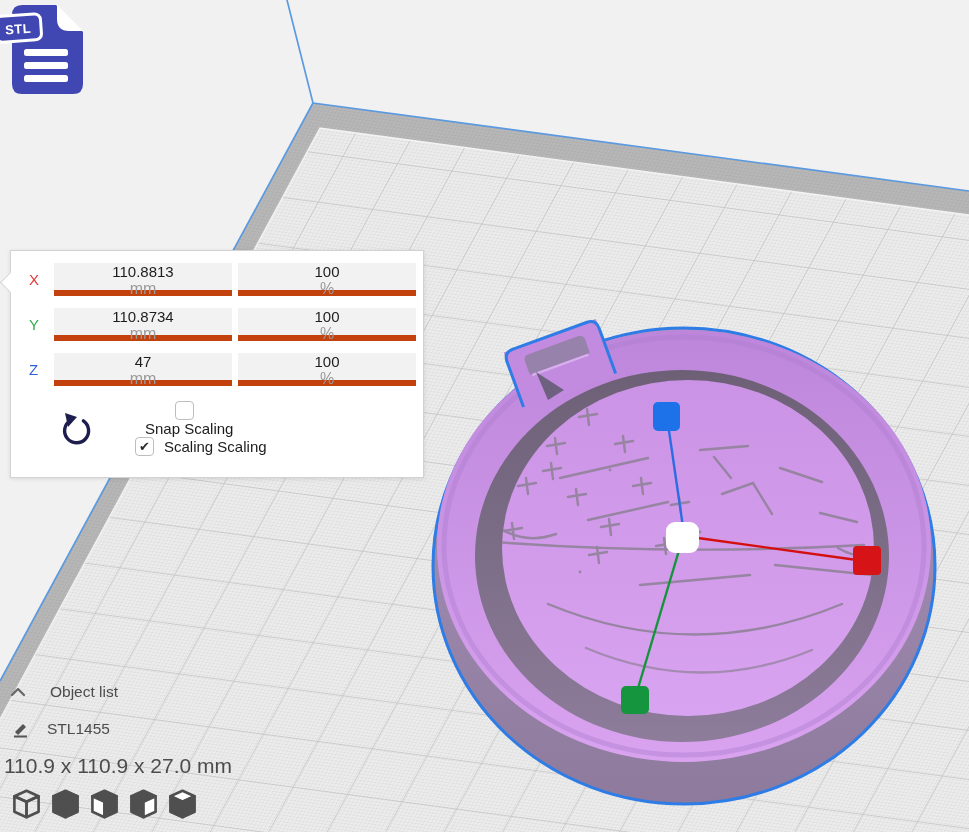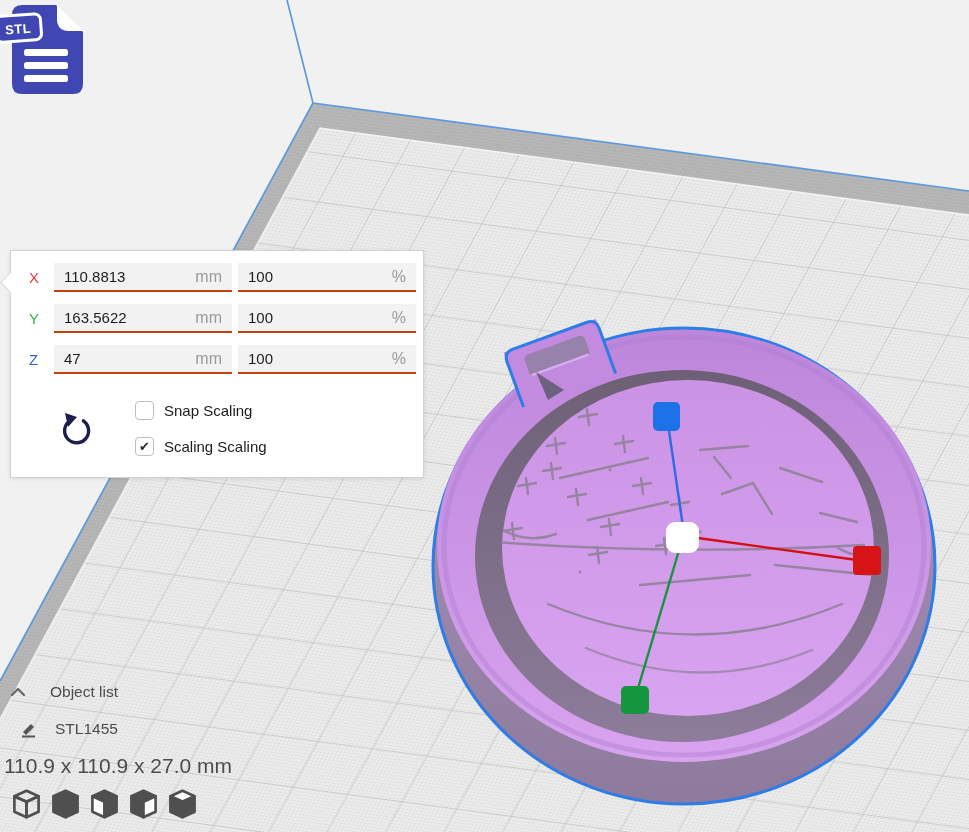--- a/index.html
+++ b/index.html
@@ -14,36 +14,36 @@
 
   
   .scale-panel{position:absolute;left:10px;top:250px;width:414px;height:228px;
     background:#ffffff;border:1px solid #d2d2d2;box-shadow:0 1px 4px rgba(0,0,0,.10);box-sizing:border-box;}
   .panel-notch{position:absolute;left:-8px;top:24px;width:14px;height:14px;background:#fff;
     border-left:1px solid #d2d2d2;border-bottom:1px solid #d2d2d2;transform:rotate(45deg);}
   .srow{display:flex;align-items:center;margin:12px 0 0 18px;}
   .srow:first-child{margin-top:15px;}
   .axis{width:25px;font-size:15px;font-weight:400;}
   .ax-x{color:#e03a3a}.ax-y{color:#2fae4c}.ax-z{color:#2f62d8}
-  .field{width:158px;height:27px;background:#f2f2f2;border-bottom:2px solid #c2410c;
-    display:flex;justify-content:space-between;align-items:center;padding:0 10px;margin-right:6px;}
+  .field{width:158px;height:27px;background:#f2f2f2;border-bottom:6px solid #c2410c;
+    display:flex;justify-content:space-between;align-items:center;padding:0 10px;margin-right:6px;flex-direction:column;}
   .field .val{font-size:15px;color:#1d1d1d;}
   .field .unit{font-size:16px;color:#9a9a9a;}
   .cbrow{position:absolute;left:124px;display:flex;align-items:center;}
-  .cbrow.snap{top:150px;} .cbrow.uniform{top:186px;}
+  .cbrow.snap{top:150px;flex-direction:column;} .cbrow.uniform{top:186px;}
   .cbox{width:19px;height:19px;border:1.5px solid #bdbdbd;border-radius:4px;background:#fff;
     box-sizing:border-box;display:flex;align-items:center;justify-content:center;
     font-size:13px;font-weight:bold;color:#2b2b2b;line-height:1;}
   .cblabel{margin-left:10px;font-size:15px;color:#1c1c1c;}
   .reset-btn{position:absolute;left:47px;top:160px;width:36px;height:36px;background:transparent;border:none;padding:0;}
 
   
   .objlist-header{position:absolute;left:10px;top:683px;display:flex;align-items:center;}
   .objlist-header .hdr-label{margin-left:24px;font-size:15.5px;color:#4c4c4c;}
-  .objlist-item{position:absolute;left:20px;top:720px;display:flex;align-items:center;text-align:right;}
+  .objlist-item{position:absolute;left:12px;top:720px;display:flex;align-items:center;text-align:right;}
   .objlist-item .item-label{margin-left:18px;font-size:15.5px;color:#4c4c4c;}
   .dims-label{position:absolute;left:4px;top:754px;font-size:21px;color:#4c4c4c;}
 
   
   .view-toolbar{position:absolute;left:10px;top:786px;display:flex;}
   .vbtn{width:33px;height:36px;background:transparent;border:none;padding:0;margin-right:6px;}
   .vbtn svg{display:block;}
 </style>
 </head>
 <body>
@@ -190,21 +190,21 @@
     </div>
     <div class="field">
       <span class="val">100</span>
       <span class="unit">%</span>
     </div>
   </div>
 
   <div class="srow">
     <span class="axis ax-y">Y</span>
     <div class="field">
-      <span class="val">163.5622</span>
+      <span class="val">110.8734</span>
       <span class="unit">mm</span>
     </div>
     <div class="field">
       <span class="val">100</span>
       <span class="unit">%</span>
     </div>
   </div>
 
   <div class="srow">
     <span class="axis ax-z">Z</span>

